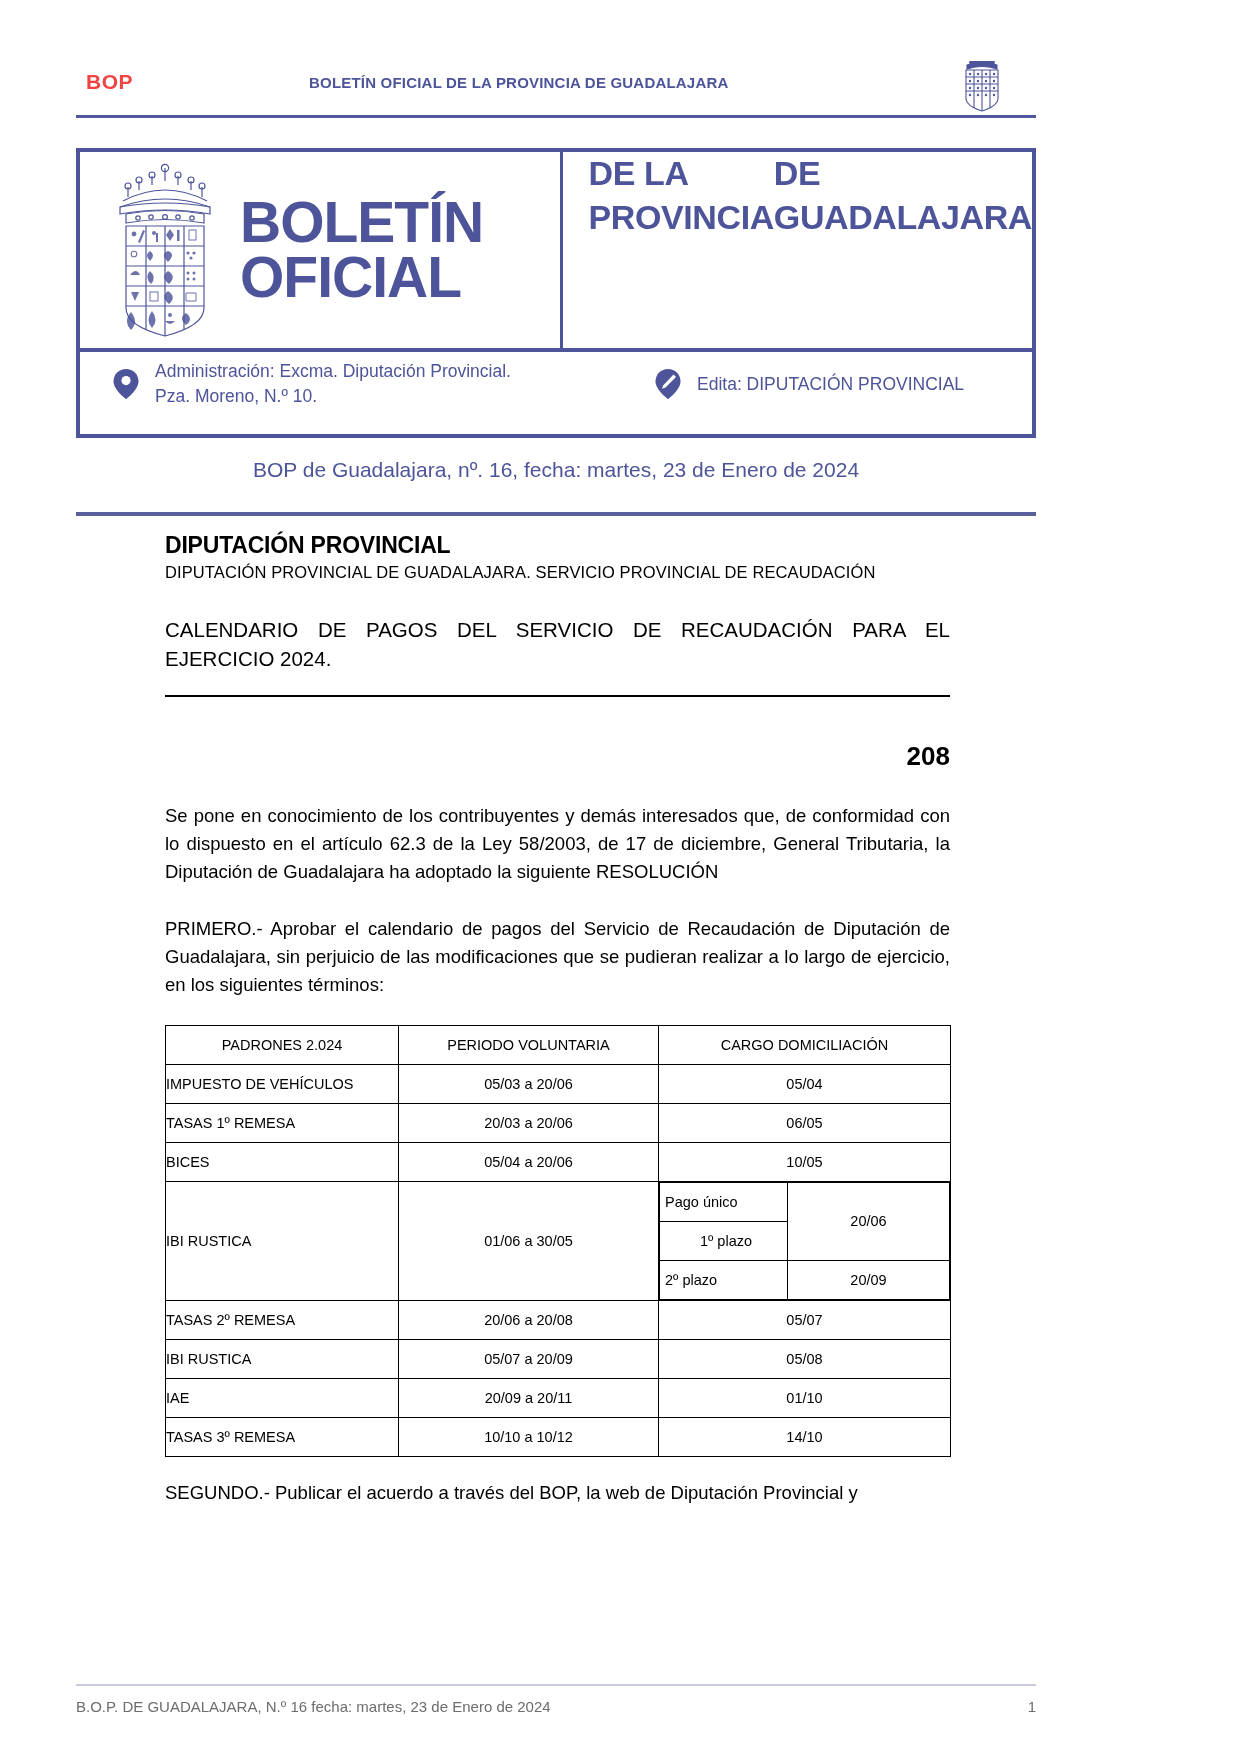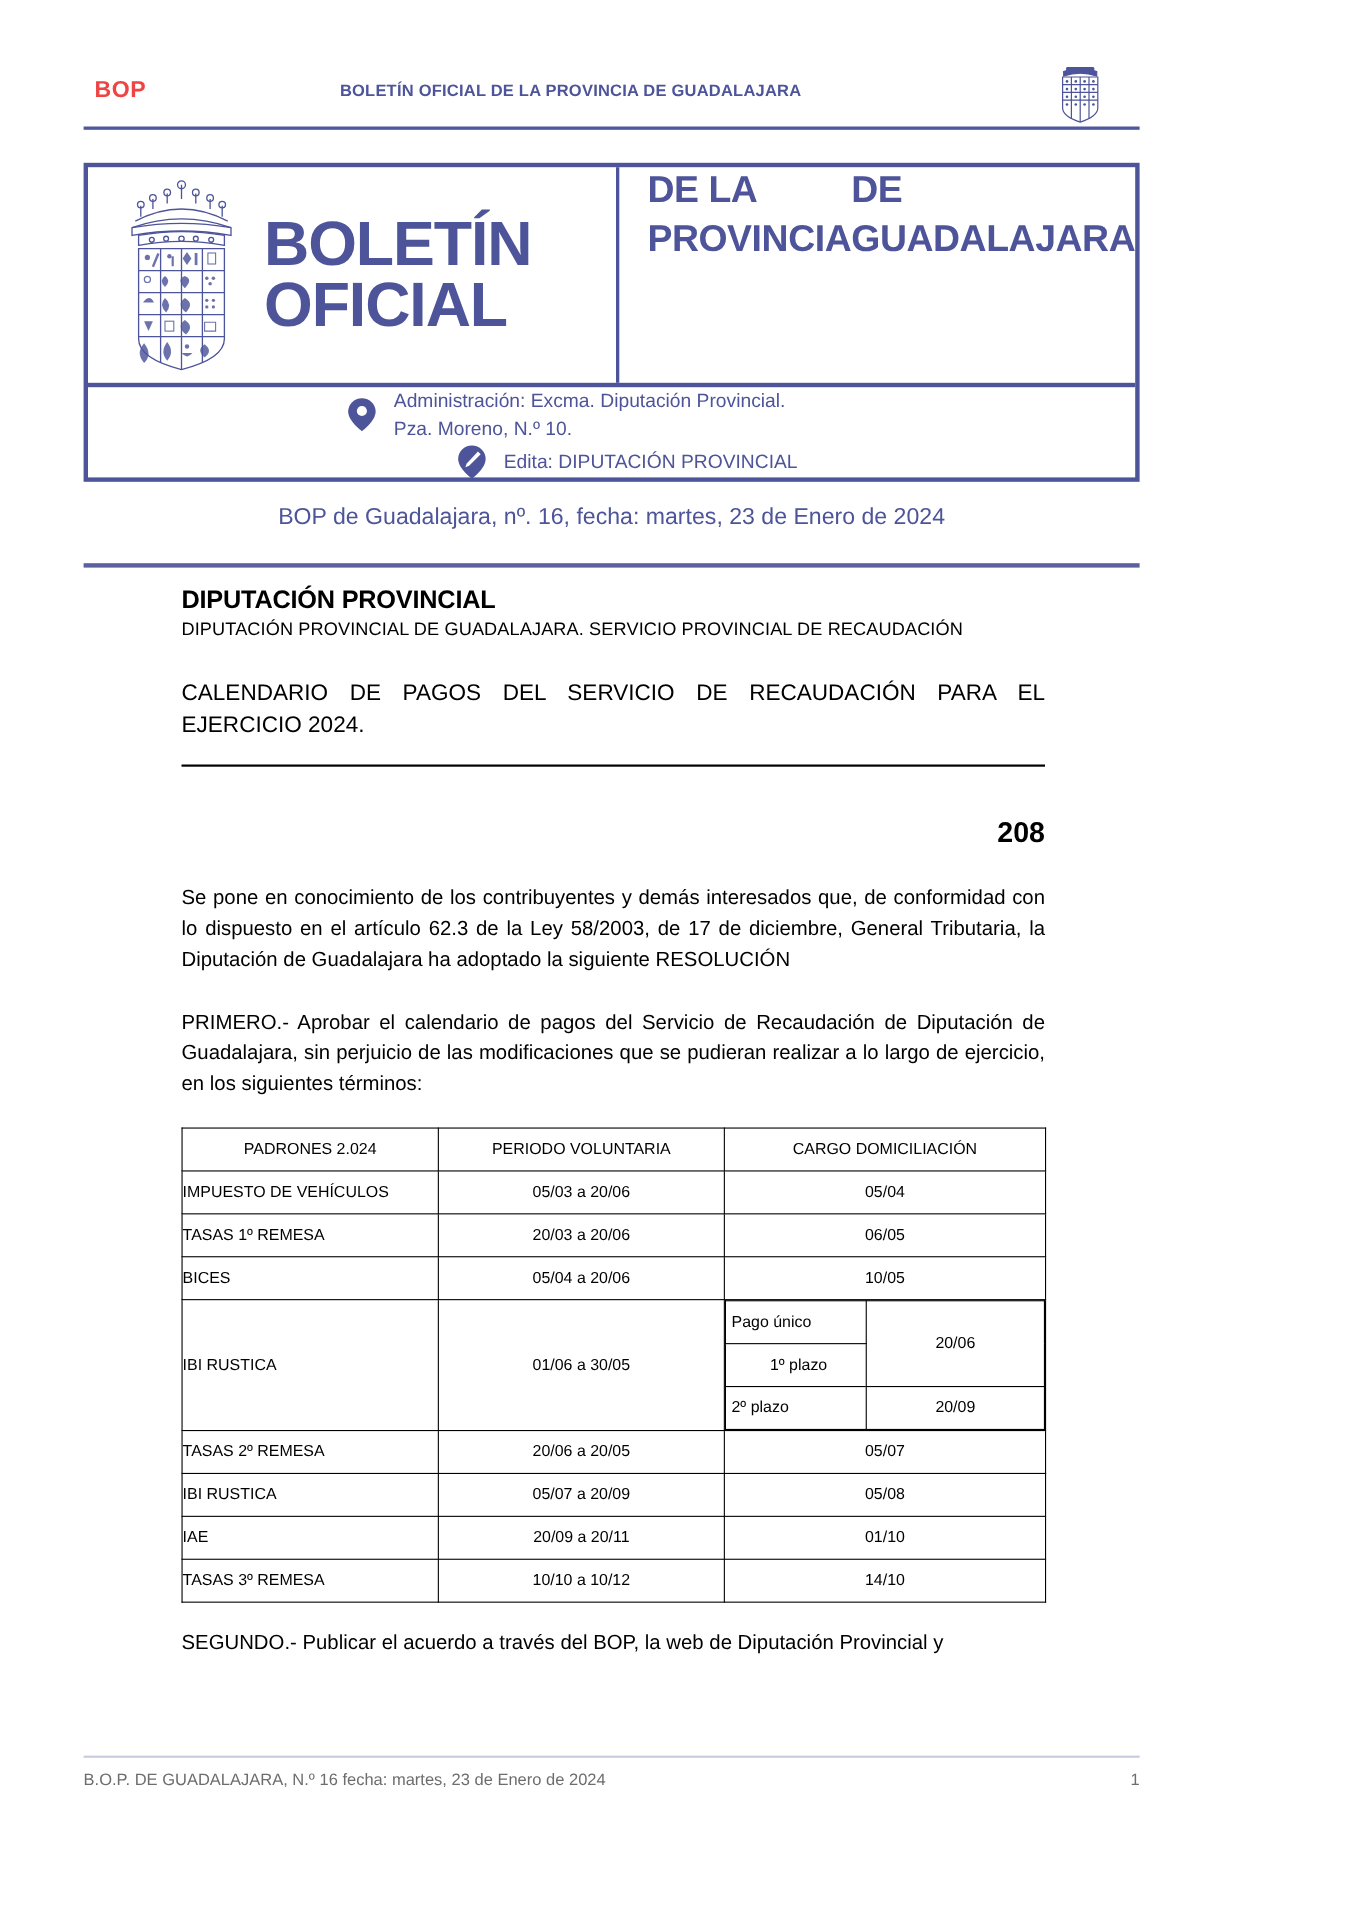--- a/index.html
+++ b/index.html
@@ -75,21 +75,20 @@
     font-weight: bold;
     font-size: 34px;
     line-height: 1.28;
     color: #4d5499;
     letter-spacing: -0.4px;
   }
   .mh-bottom {
     height: 64px;
     display: flex;
     align-items: center;
-    flex-direction: column;
   }
   .mh-admin {
     width: 546px;
     display: flex;
     align-items: center;
     padding-left: 30px;
   }
   .mh-edita {
     flex: 1;
     display: flex;
@@ -197,21 +196,21 @@
     text-align: left;
     padding-left: 5px;
   }
   .nested tr:nth-child(1) td:first-child { border-bottom: 1.5px solid #000; }
   .nested tr:nth-child(2) td:first-child { border-bottom: 1.5px solid #000; }
   .nested tr td:last-child { text-align: center; }
 
   
   .footer {
     position: absolute;
-    left: 76px; top: 1596px; width: 960px;
+    left: 76px; top: 1684px; width: 960px;
     border-top: 2px solid #c9cbe0;
     padding-top: 12px;
     display: flex;
     justify-content: space-between;
     font-size: 15px;
     color: #6d6d6d;
   }
   .footer .pg { color: #6d6d6d; }
 </style>
 </head>
@@ -410,21 +409,21 @@
             <tr>
               <td>2º plazo</td>
               <td>20/09</td>
             </tr>
           </tbody>
             </table>
         </td>
       </tr>
       <tr>
         <td class="label" style="height:30px">TASAS 2º REMESA</td>
-        <td class="ctr">20/06 a 20/05</td>
+        <td class="ctr">20/06 a 20/08</td>
         <td class="ctr">05/07</td>
       </tr>
       <tr>
         <td class="label" style="height:30px">IBI RUSTICA</td>
         <td class="ctr">05/07 a 20/09</td>
         <td class="ctr">05/08</td>
       </tr>
       <tr>
         <td class="label" style="height:30px">IAE</td>
         <td class="ctr">20/09 a 20/11</td>

